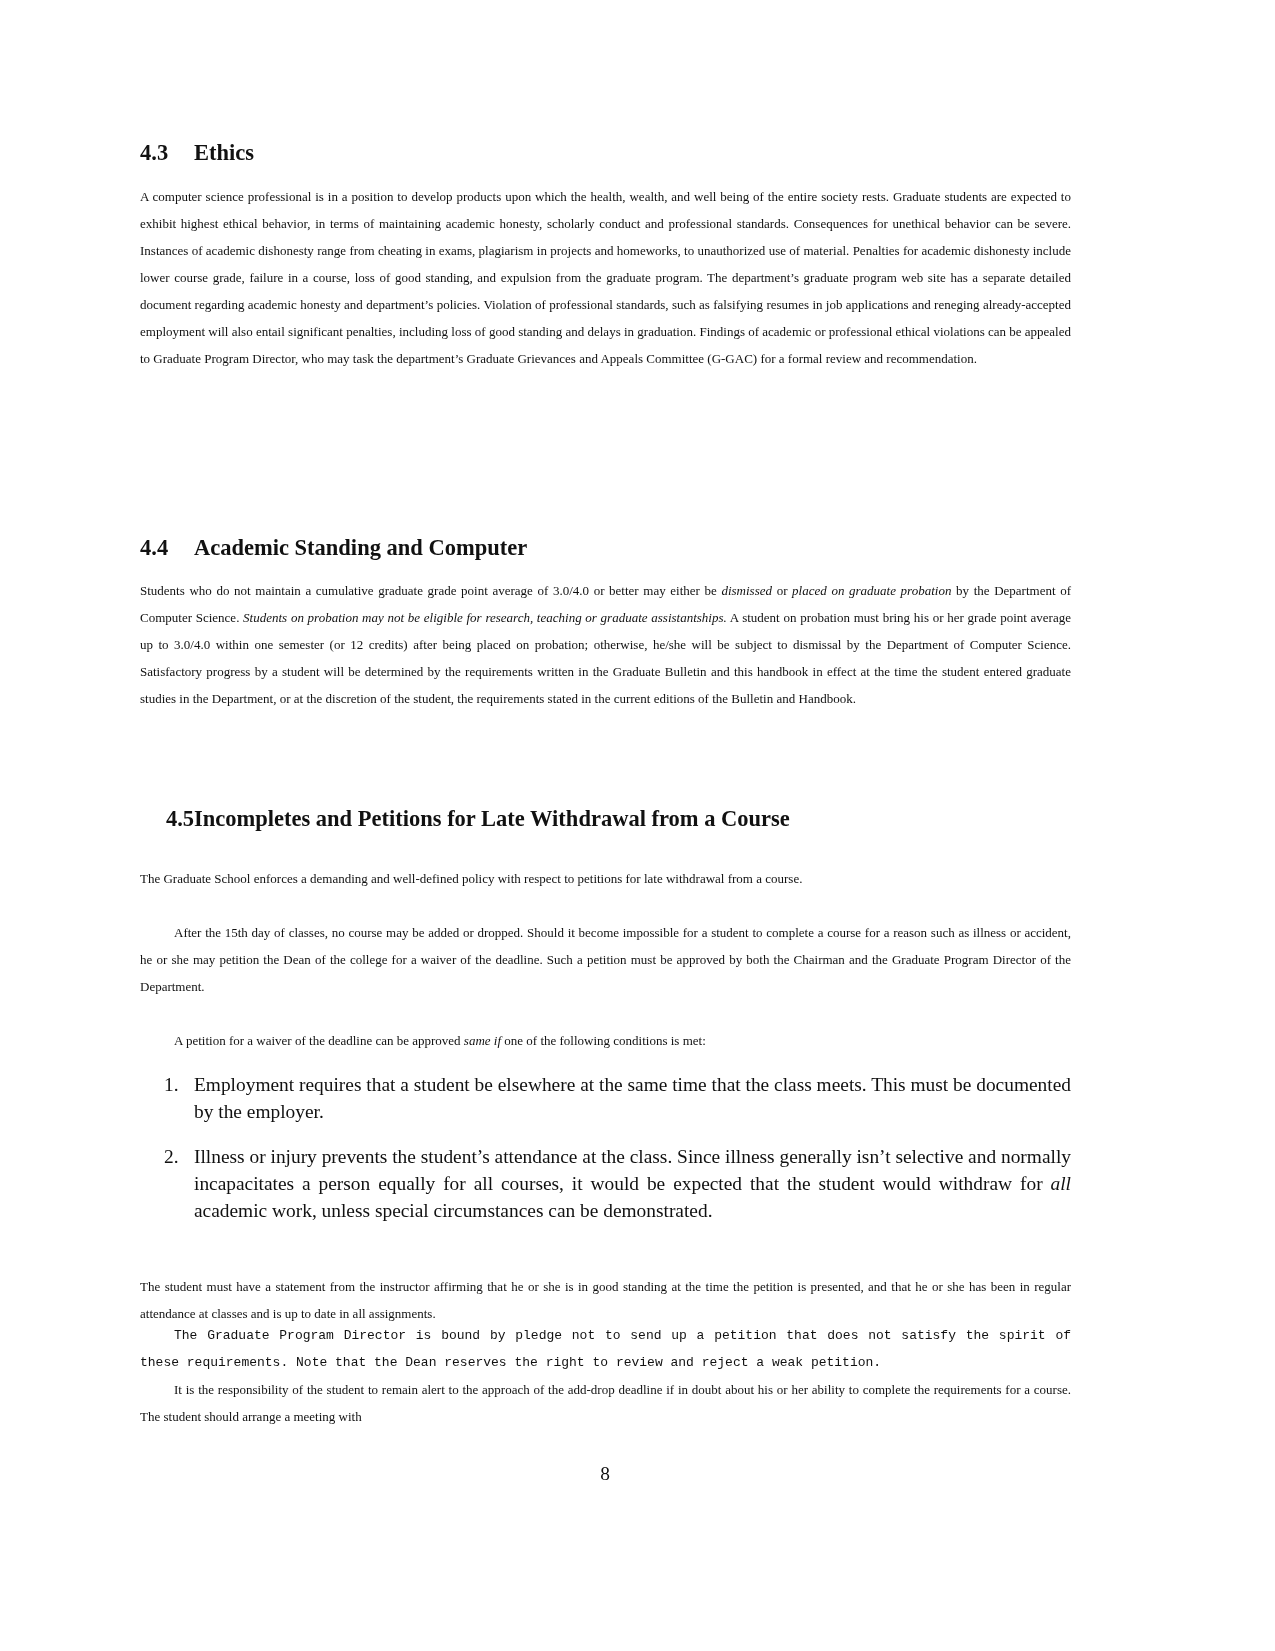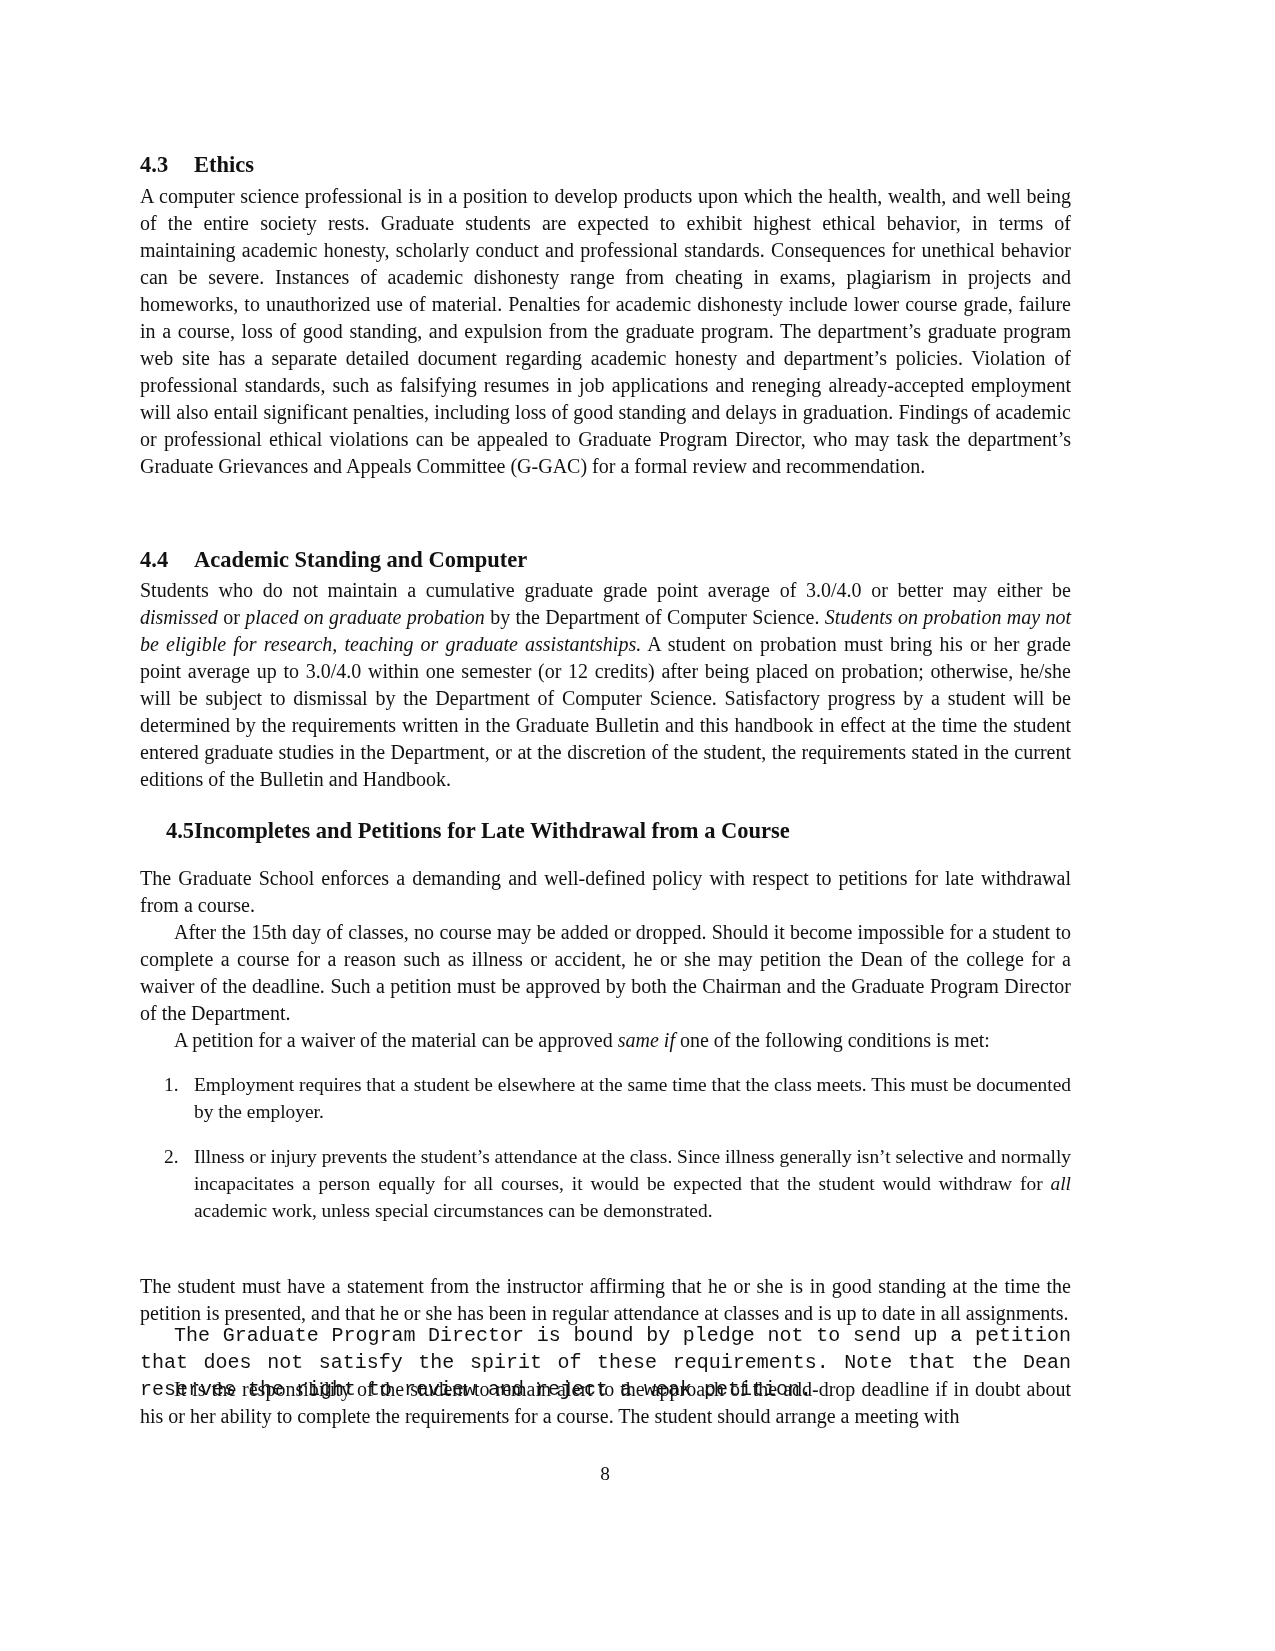--- a/index.html
+++ b/index.html
@@ -1,21 +1,21 @@
 <!DOCTYPE html>
 <html><head>
 <meta charset="utf-8">
 <style>
   html, body { margin: 0; padding: 0; background: #ffffff; }
   body { width: 1275px; height: 1651px; position: relative; overflow: hidden;
          font-family: "Liberation Serif", "DejaVu Serif", serif; color: #111; }
   .page { position: absolute; left: 140px; top: 0; width: 931px; }
   .h { position: absolute; left: 0; font-weight: bold; font-size: 22.5px; margin: 0; white-space: nowrap; }
-  .h .num { display: inline-block; width: 54px; margin-top: 12px; }
-  .para { position: absolute; left: 0; width: 931px; font-size: 20px; line-height: 27px;
+  .h .num { display: inline-block; width: 54px; }
+  .para { position: absolute; left: 0; width: 931px; font-size: 13px; line-height: 27px;
           text-align: justify; text-align-last: left; margin: 0; }
   .indent { text-indent: 34px; }
   .list { position: absolute; left: 0; width: 931px; margin: 0; padding: 0; list-style: none; }
   .list li { position: relative; padding-left: 54px; font-size: 19.4px; line-height: 27px; text-align: justify; }
   .list li .n { position: absolute; left: 24px; }
   .footer { position: absolute; left: 0; width: 1210px; text-align: center; top: 1463px; font-size: 19.4px; }
   em { }
 </style>
 </head>
 <body>
@@ -30,21 +30,21 @@
   <h2 class="h" style="top:535px;">
     <span class="num">4.4</span><span>Academic Standing and Computer</span>
   </h2>
   <p class="para" style="top:577px;"><span>Students who do not maintain a cumulative graduate grade point average of 3.0/4.0 or better may either be </span><em>dismissed</em><span> or </span><em>placed on graduate probation</em><span> by the Department of Computer Science. </span><em>Students on probation may not be eligible for research, teaching or graduate assistantships.</em><span> A student on probation must bring his or her grade point average up to 3.0/4.0 within one semester (or 12 credits) after being placed on probation; otherwise, he/she will be subject to dismissal by the Department of Computer Science. Satisfactory progress by a student will be determined by the requirements written in the Graduate Bulletin and this handbook in effect at the time the student entered graduate studies in the Department, or at the discretion of the student, the requirements stated in the current editions of the Bulletin and Handbook.</span></p>
 
   <h2 class="h" style="top:806px;text-align:right;">
     <span class="num">4.5</span><span>Incompletes and Petitions for Late Withdrawal from a Course</span>
   </h2>
   <p class="para" style="top:865px;">The Graduate School enforces a demanding and well-defined policy with respect to petitions for late withdrawal from a course.</p>
   <p class="para indent" style="top:919px;">After the 15th day of classes, no course may be added or dropped.  Should it become impossible for a student to complete a course for a reason such as illness or accident, he or she may petition the Dean of the college for a waiver of the deadline.  Such a petition must be approved by both the Chairman and the Graduate Program Director of the Department.</p>
-  <p class="para indent" style="top:1027px;"><span>A petition for a waiver of the material can be approved </span><em>same if</em><span> one of the following conditions is met:</span></p>
+  <p class="para indent" style="top:1027px;"><span>A petition for a waiver of the deadline can be approved </span><em>same if</em><span> one of the following conditions is met:</span></p>
 
   <ol class="list" style="top:1071px;">
     <li><span class="n">1.</span><span>Employment requires that a student be elsewhere at the same time that the class meets. This must be documented by the employer.</span></li>
     <li style="margin-top:18px;"><span class="n">2.</span><span>Illness or injury prevents the student’s attendance at the class.  Since illness generally isn’t selective and normally incapacitates a person equally for all courses, it would be expected that the student would withdraw for </span><em>all</em><span> academic work, unless special circumstances can be demonstrated.</span></li>
   </ol>
 
   <p class="para" style="top:1236px;margin-top:37px;">The student must have a statement from the instructor affirming that he or she is in good standing at the time the petition is presented, and that he or she has been in regular attendance at classes and is up to date in all assignments.</p>
   <p class="para indent" style="top:1322px;font-family:Liberation Mono, monospace;">The Graduate Program Director is bound by pledge not to send up a petition that does not satisfy the spirit of these requirements. Note that the Dean reserves the right to review and reject a weak petition.</p>
   <p class="para indent" style="top:1376px;">It is the responsibility of the student to remain alert to the approach of the add-drop deadline if in doubt about his or her ability to complete the requirements for a course. The student should arrange a meeting with</p>
 </div>

